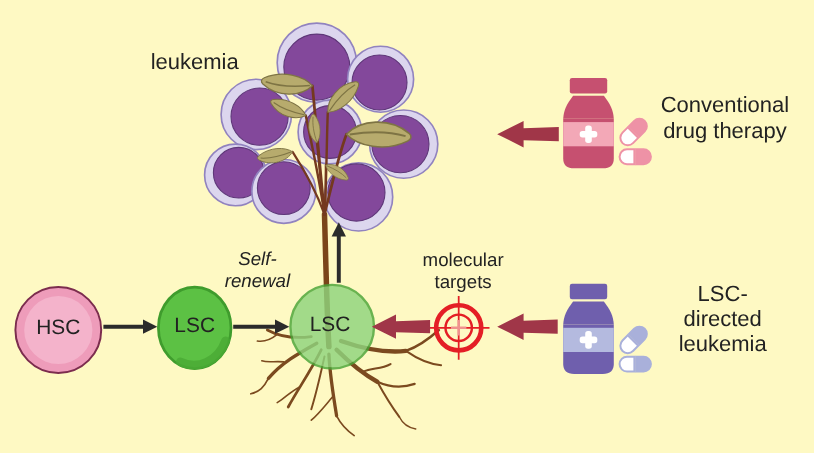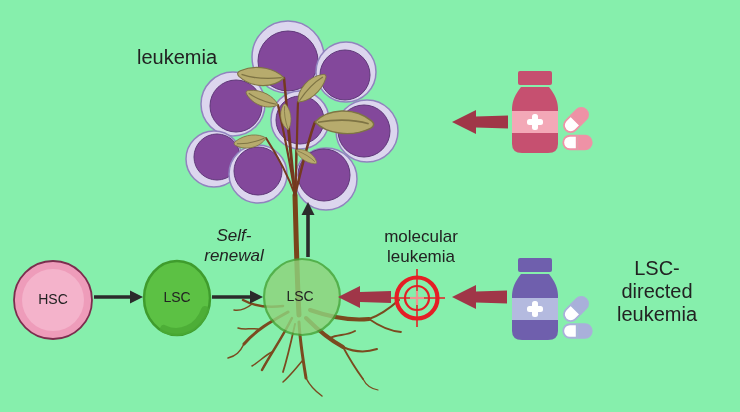--- a/index.html
+++ b/index.html
@@ -1,28 +1,28 @@
 <!DOCTYPE html>
 <html style="--text-black: #222222; --cell-purple: #83489b; --cell-ring: #dcd6ee; --cell-ring-border: #9183bf; --nucleus-border: #5f3779; --leaf: #b7ab6d; --leaf-edge: #7e7444; --stem: #74391f; --trunk: #7a4419; --root: #7b4a1f; --hsc-outer: #ee9cba; --hsc-inner: #f4b3cb; --hsc-border: #7c2d4e; --lsc-fill: #5cc144; --lsc-border: #3f9c2d; --lsc-shade: #4aaa35; --lsc2-fill: #8fd47d; --lsc2-border: #49a437; --arrow-black: #2b2b2b; --arrow-red: #a03648; --target-red: #e41e25; --target-soft: #f0938f; --rose-bottle: #c65070; --rose-label: #f3a8b7; --rose-pill: #ee92a6; --violet-bottle: #6f5fad; --violet-label: #b4badf; --violet-pill: #a9b0da;"><head>
 <meta charset="utf-8">
 <style>
   html,body{margin:0;padding:0;background:#fff;}
   .canvas{
-    position:relative;width:740px;height:412px;background:#86efac;overflow:hidden;
+    position:relative;width:740px;height:412px;background:#fef9c3;overflow:hidden;
     font-family:"Liberation Sans", sans-serif;color:var(--text-black,#222);
   }
   .canvas svg{position:absolute;left:0;top:0;}
   .lbl{
     position:absolute;transform:translate(-50%,-50%);
     white-space:pre-line;text-align:center;line-height:1.15;color:var(--text-black,#222);
   }
   .lbl-leukemia{left:177px;top:57px;font-size:20px;}
   .lbl-selfrenewal{left:234px;top:246px;font-size:17px;line-height:20px;font-style:italic;}
   .lbl-moltargets{left:421px;top:247px;font-size:17px;line-height:20px;}
-  .lbl-node{font-size:14px;}
+  .lbl-node{font-size:19px;}
   .lbl-hsc{left:53px;top:299px;}
   .lbl-lsc1{left:177px;top:297px;}
   .lbl-lsc2{left:300px;top:296px;}
   .lbl-therapy{font-size:20px;line-height:23px;}
   .lbl-conventional{left:659px;top:108px;}
   .lbl-lscdirected{left:657px;top:291px;}
 
   
   .cell-ring{fill:var(--cell-ring);stroke:var(--cell-ring-border);stroke-width:1.5;}
   .cell-nucleus{fill:var(--cell-purple);stroke:var(--nucleus-border);stroke-width:1;}
@@ -214,20 +214,22 @@
     <g>
       <use href="#capsule-violet" transform="translate(576,309) rotate(-45)"></use>
       <use href="#capsule-violet" transform="translate(577.5,331)"></use>
     </g>
   </svg>
 
   <div class="lbl lbl-leukemia">leukemia</div>
   <div class="lbl lbl-selfrenewal">Self-
 renewal</div>
   <div class="lbl lbl-moltargets">molecular
-leukemia</div>
+targets</div>
   <div class="lbl lbl-node lbl-hsc">HSC</div>
   <div class="lbl lbl-node lbl-lsc1">LSC</div>
   <div class="lbl lbl-node lbl-lsc2">LSC</div>
+  <div class="lbl lbl-therapy lbl-conventional">Conventional
+drug therapy</div>
   <div class="lbl lbl-therapy lbl-lscdirected">LSC-directed
 leukemia</div>
 
 </div>
 
 </body></html>

